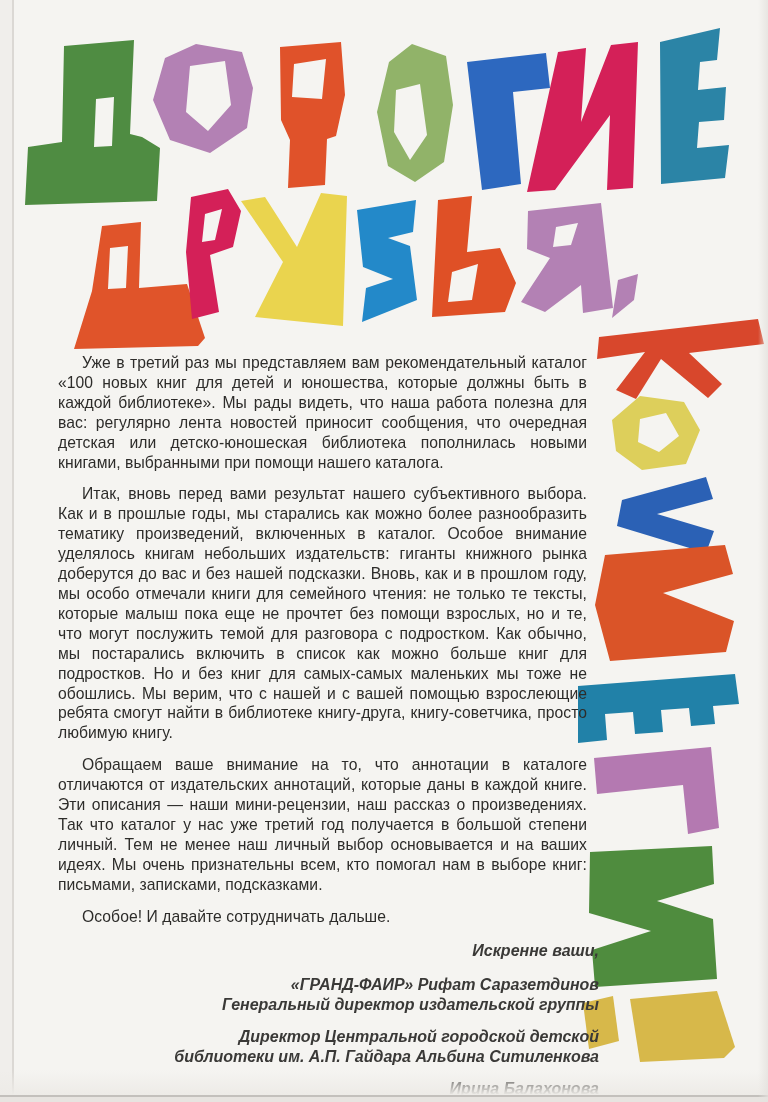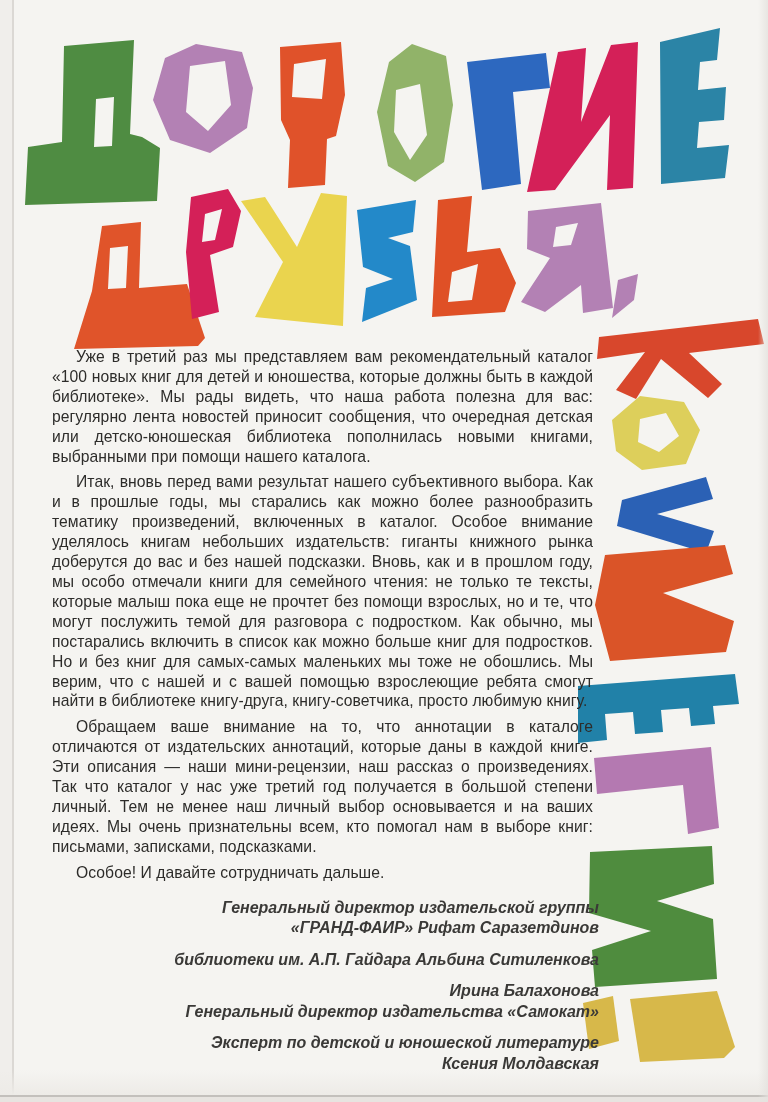--- a/index.html
+++ b/index.html
@@ -17,21 +17,21 @@
   .edge-bottom-line{position:absolute;left:0;top:1095px;width:768px;height:2px;background:#c3c0bc;}
   .edge-bottom-under{position:absolute;left:0;top:1097px;width:768px;height:5px;background:#e7e4e0;}
   .edge-right-shade{position:absolute;right:0;top:0;width:10px;height:1102px;background:linear-gradient(90deg,#f5f4f100,#ecoae700);background:linear-gradient(90deg,rgba(233,231,227,0),rgba(228,226,222,.8));}
 
   .title-art{position:absolute;left:0;top:0;width:768px;height:1102px;}
 
   .content{
     position:absolute;left:46px;top:341px;width:553px;
   }
   .content p{
-    margin:6px;
+    margin:12px;
     font-size:15.7px;line-height:19.9px;
     text-align:justify;text-indent:24px;
     color:#2d2c2a;
     letter-spacing:0.05px;
   }
   .sigs{
     margin-top:15px;
     text-align:right;
     font-style:italic;font-weight:bold;
     font-size:16px;line-height:20.5px;
@@ -78,26 +78,28 @@
     <path d="M630,999 L717,991 L735,1047 L724,1058 L640,1062 Z" fill="#d7b84a"></path>
   </svg>
 
   <div class="content">
     <p>Уже в третий раз мы представляем вам рекомендательный каталог «100 новых книг для детей и юношества, которые должны быть в каждой библиотеке». Мы рады видеть, что наша работа полезна для вас: регулярно лента новостей приносит сообщения, что очередная детская или детско-юношеская библиотека пополнилась новыми книгами, выбранными при помощи нашего каталога.</p>
     <p>Итак, вновь перед вами результат нашего субъективного выбора. Как и в прошлые годы, мы старались как можно более разнообразить тематику произведений, включенных в каталог. Особое внимание уделялось книгам небольших издательств: гиганты книжного рынка доберутся до вас и без нашей подсказки. Вновь, как и в прошлом году, мы особо отмечали книги для семейного чтения: не только те тексты, которые малыш пока еще не прочтет без помощи взрослых, но и те, что могут послужить темой для разговора с подростком. Как обычно, мы постарались включить в список как можно больше книг для подростков. Но и без книг для самых-самых маленьких мы тоже не обошлись. Мы верим, что с нашей и с вашей помощью взрослеющие ребята смогут найти в библиотеке книгу-друга, книгу-советчика, просто любимую книгу.</p>
     <p>Обращаем ваше внимание на то, что аннотации в каталоге отличаются от издательских аннотаций, которые даны в каждой книге. Эти описания — наши мини-рецензии, наш рассказ о произведениях. Так что каталог у нас уже третий год получается в большой степени личный. Тем не менее наш личный выбор основывается и на ваших идеях. Мы очень признательны всем, кто помогал нам в выборе книг: письмами, записками, подсказками.</p>
     <p>Особое! И давайте сотрудничать дальше.</p>
 
     <div class="sigs">
+      <div class="sig-closing">Искренне ваши,</div>
 
       <div class="sig-entry">
+        <div>«ГРАНД-ФАИР» Рифат Саразетдинов</div>
         <div>Генеральный директор издательской группы</div>
-        <div>«ГРАНД-ФАИР» Рифат Саразетдинов</div>
       </div>
       <div class="sig-entry">
+        <div>Директор Центральной городской детской</div>
         <div>библиотеки им. А.П. Гайдара Альбина Ситиленкова</div>
       </div>
       <div class="sig-entry">
         <div>Ирина Балахонова</div>
         <div>Генеральный директор издательства «Самокат»</div>
       </div>
       <div class="sig-entry">
         <div>Эксперт по детской и юношеской литературе</div>
         <div>Ксения Молдавская</div>
       </div>

